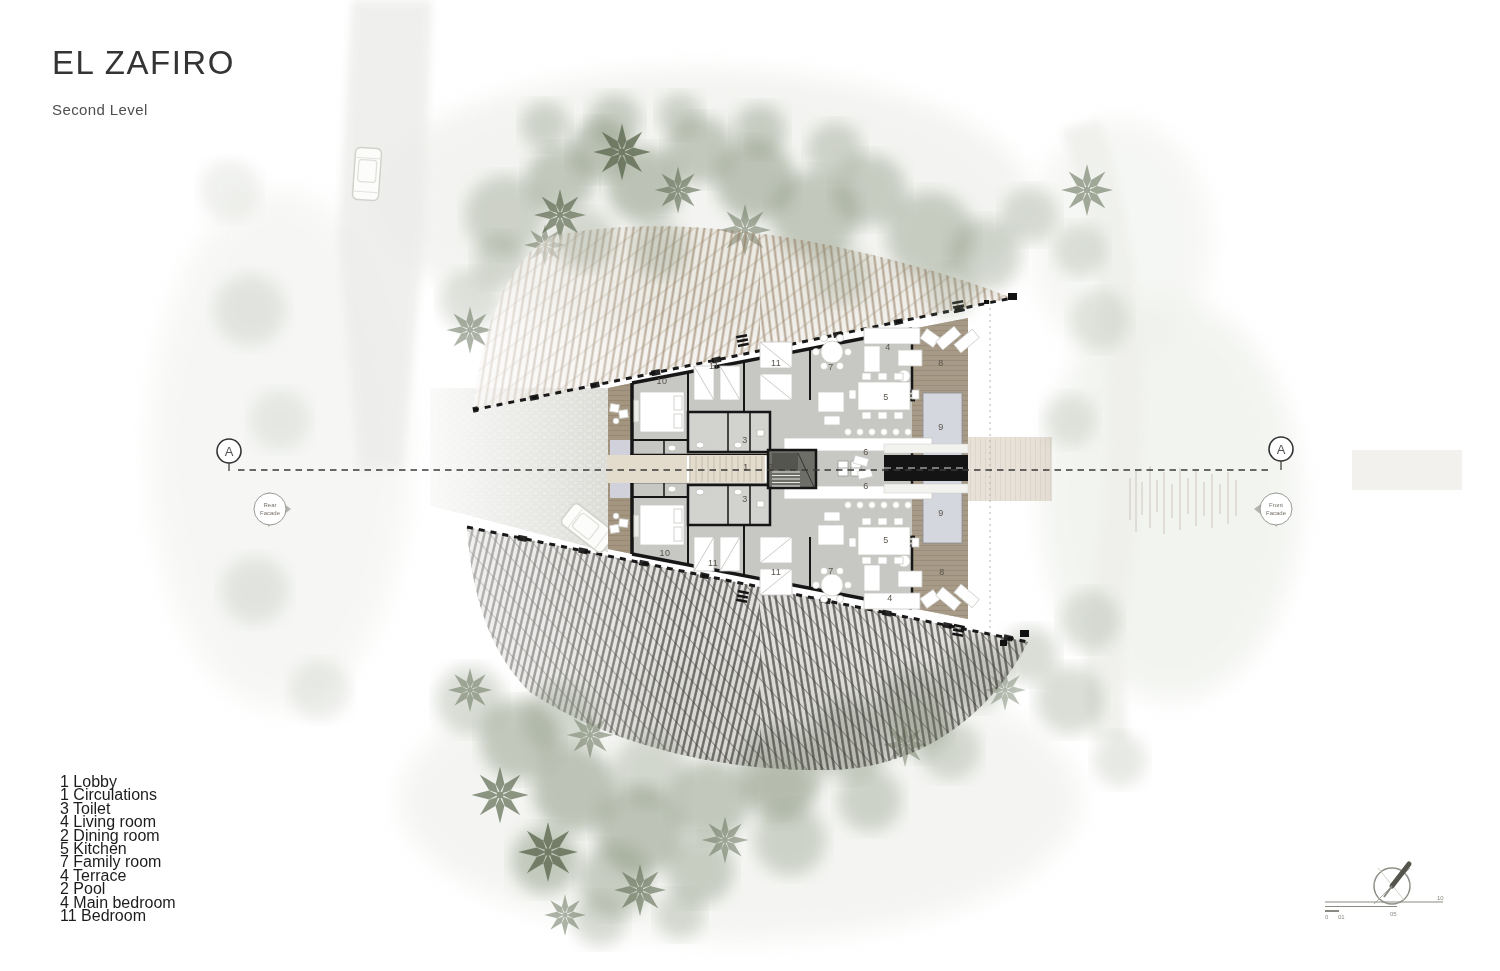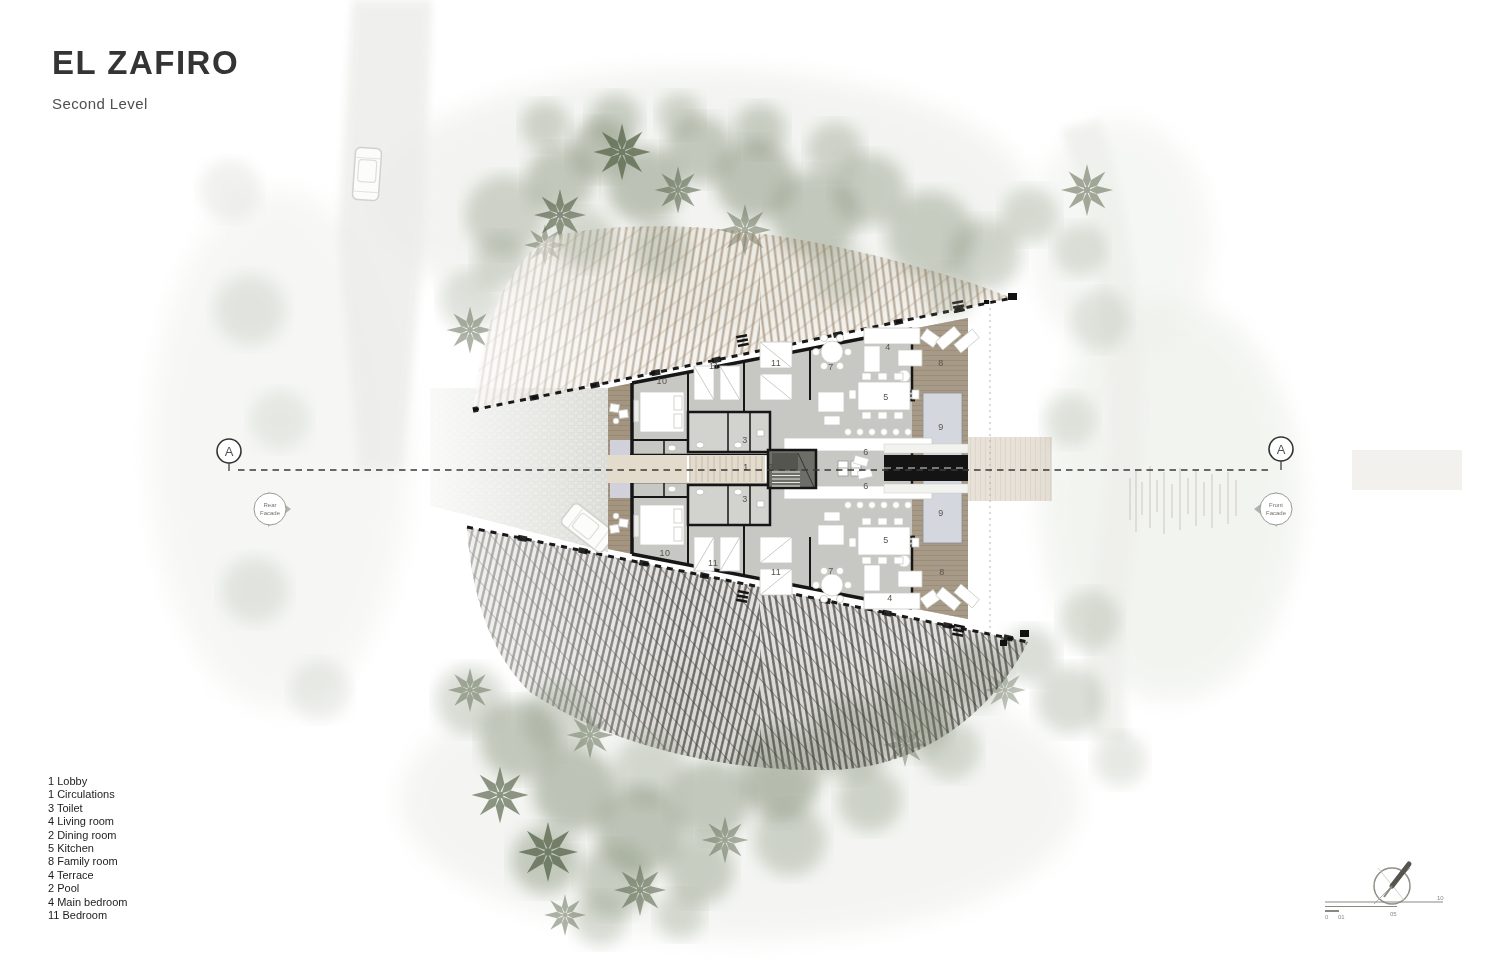--- a/index.html
+++ b/index.html
@@ -1,23 +1,23 @@
 <!DOCTYPE html>
 <html><head>
 <meta charset="utf-8">
 <style>
   html,body{margin:0;padding:0;background:#ffffff;}
   .canvas{position:relative;width:1500px;height:971px;background:#ffffff;overflow:hidden;
           font-family:"Liberation Sans",sans-serif;}
   .canvas svg.site{position:absolute;left:0;top:0;}
   .titleblock{position:absolute;left:52px;top:44px;}
-  .titleblock h1{margin:0;font-size:33px;font-weight:700;letter-spacing:1.5px;color:#343434;
+  .titleblock h1{margin:0;font-size:33px;font-weight:400;letter-spacing:1.5px;color:#343434;
                  font-family:"Liberation Sans",sans-serif;}
-  .titleblock .sub{margin-top:13px;font-size:15px;color:#4f4f4f;letter-spacing:.4px;}
-  .legend{position:absolute;left:48px;top:775px;font-size:11px;color:#1c1c1c;line-height:13.4px;}
+  .titleblock .sub{margin-top:19px;font-size:15px;color:#4f4f4f;letter-spacing:.4px;}
+  .legend{position:absolute;left:60px;top:775px;font-size:16px;color:#1c1c1c;line-height:13.4px;}
   .roomlabel{position:absolute;font-size:9px;color:#5a554c;transform:translate(-50%,-50%);
              letter-spacing:.4px;}
   .roomlabel.center{color:#45413a;}
 </style>
 </head>
 <body>
 
 <div class="canvas">
 
 <svg class="site" width="1500" height="971" viewBox="0 0 1500 971">
@@ -459,21 +459,21 @@
   <div class="sub">Second Level</div>
 </div>
 
 <div class="legend">
   <div>1 Lobby</div>
   <div>1 Circulations</div>
   <div>3 Toilet</div>
   <div>4 Living room</div>
   <div>2 Dining room</div>
   <div>5 Kitchen</div>
-  <div>8 Family room</div>
+  <div>7 Family room</div>
   <div>4 Terrace</div>
   <div>2 Pool</div>
   <div>4 Main bedroom</div>
   <div>11 Bedroom</div>
 </div>
 
 <span class="roomlabel" style="left:662px;top:381px">10</span>
 <span class="roomlabel" style="left:714px;top:366px">11</span>
 <span class="roomlabel" style="left:776px;top:363px">11</span>
 <span class="roomlabel" style="left:831px;top:367px">7</span>

